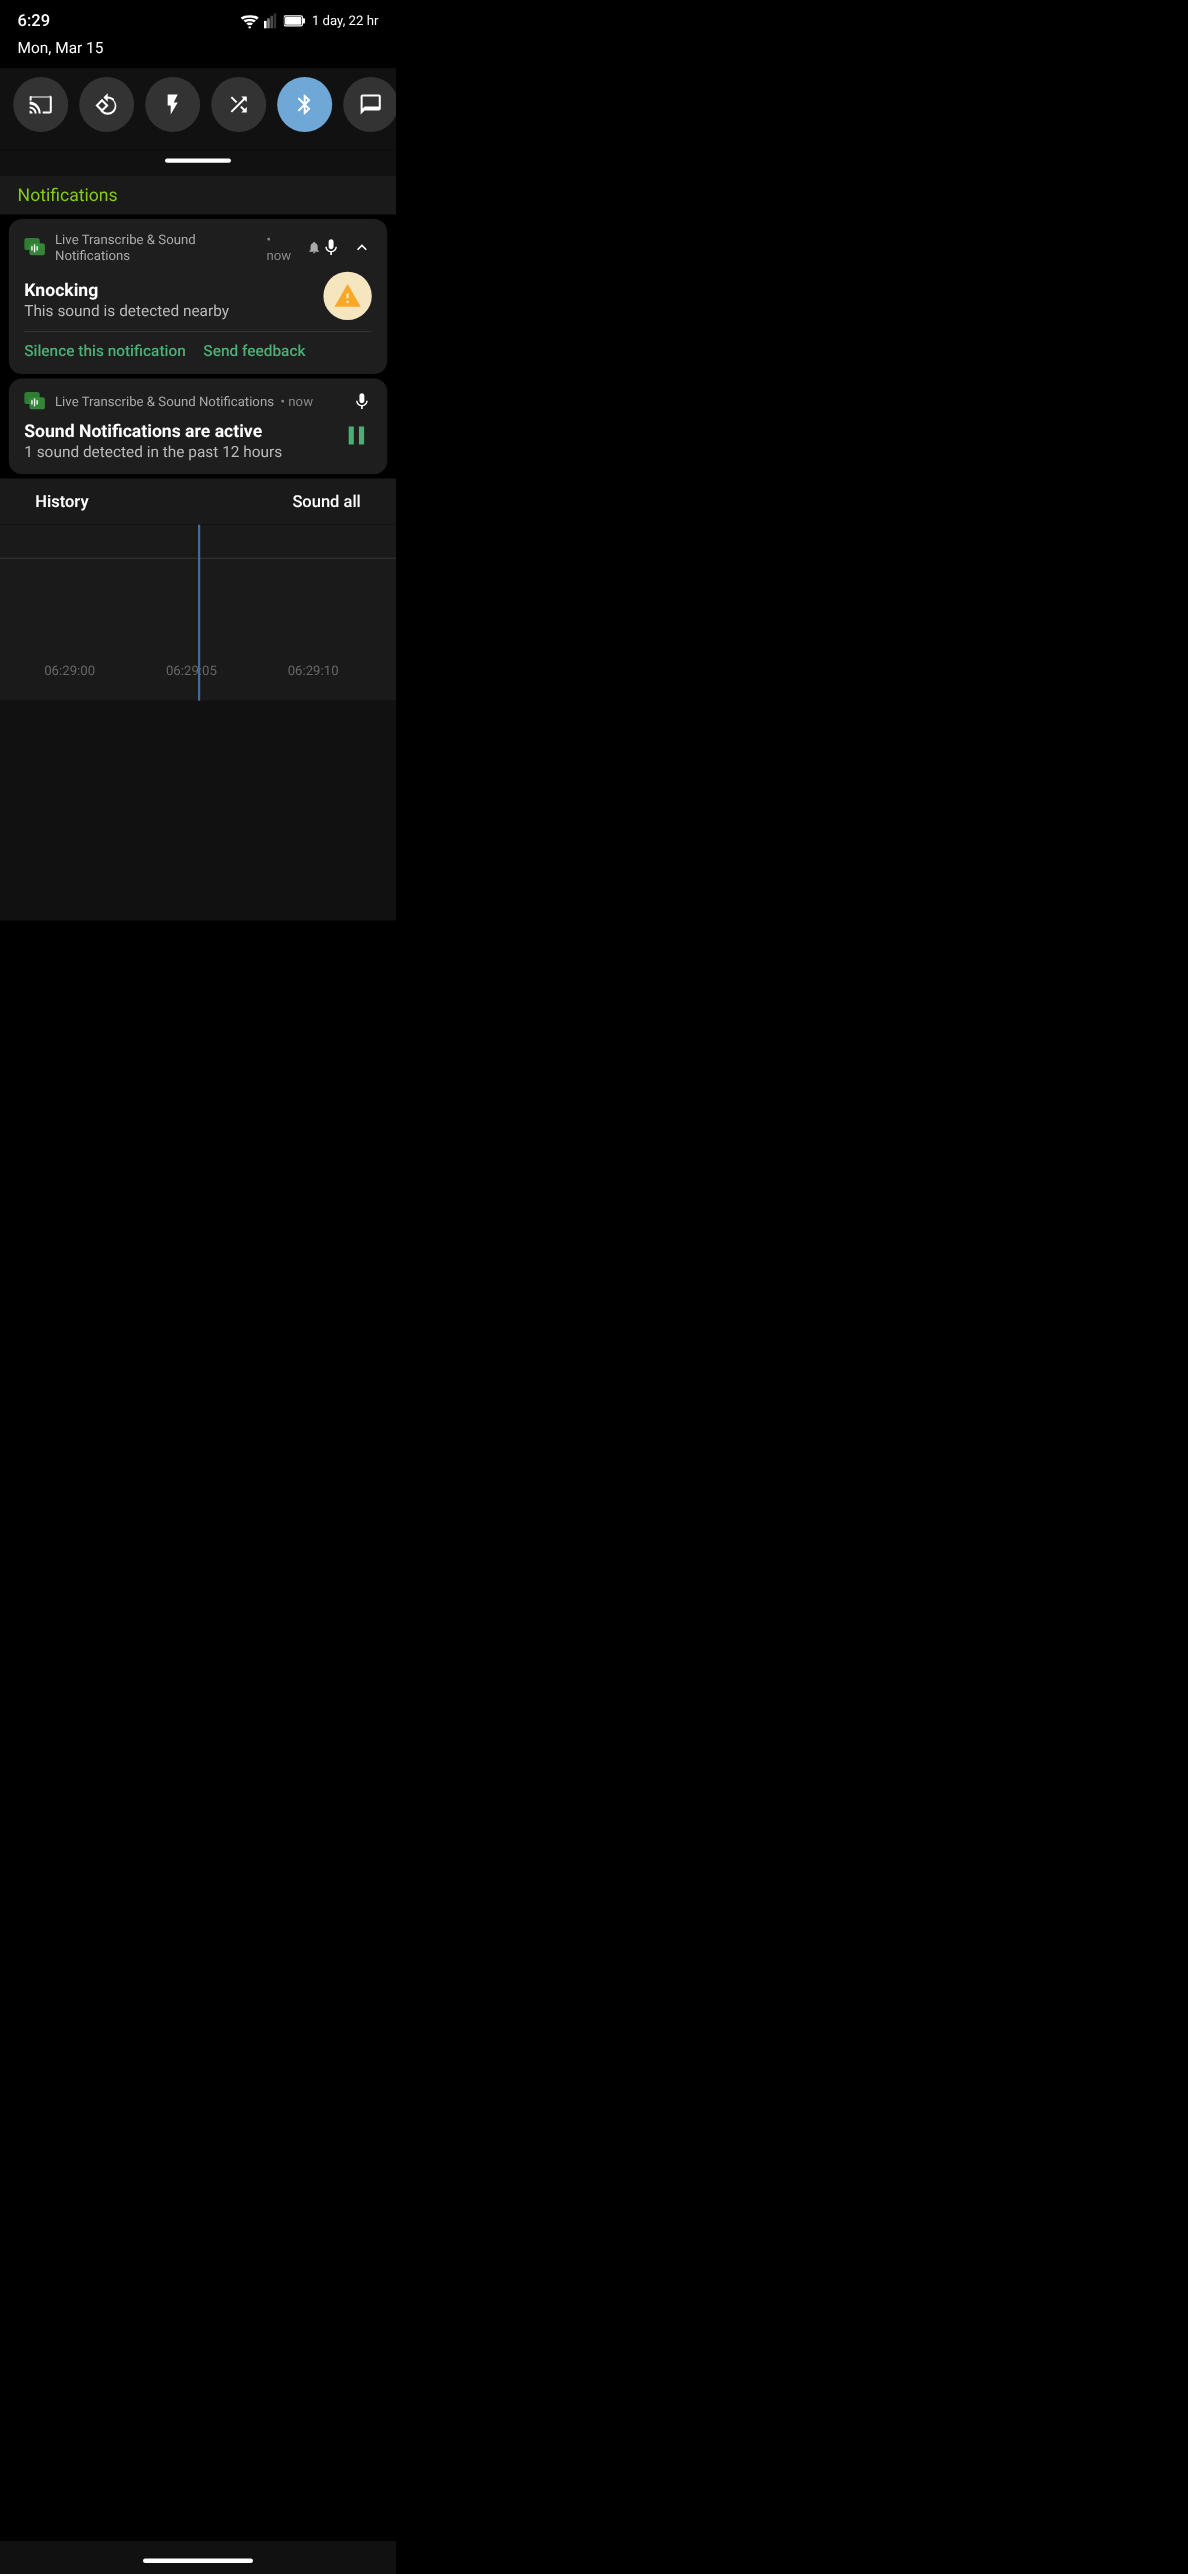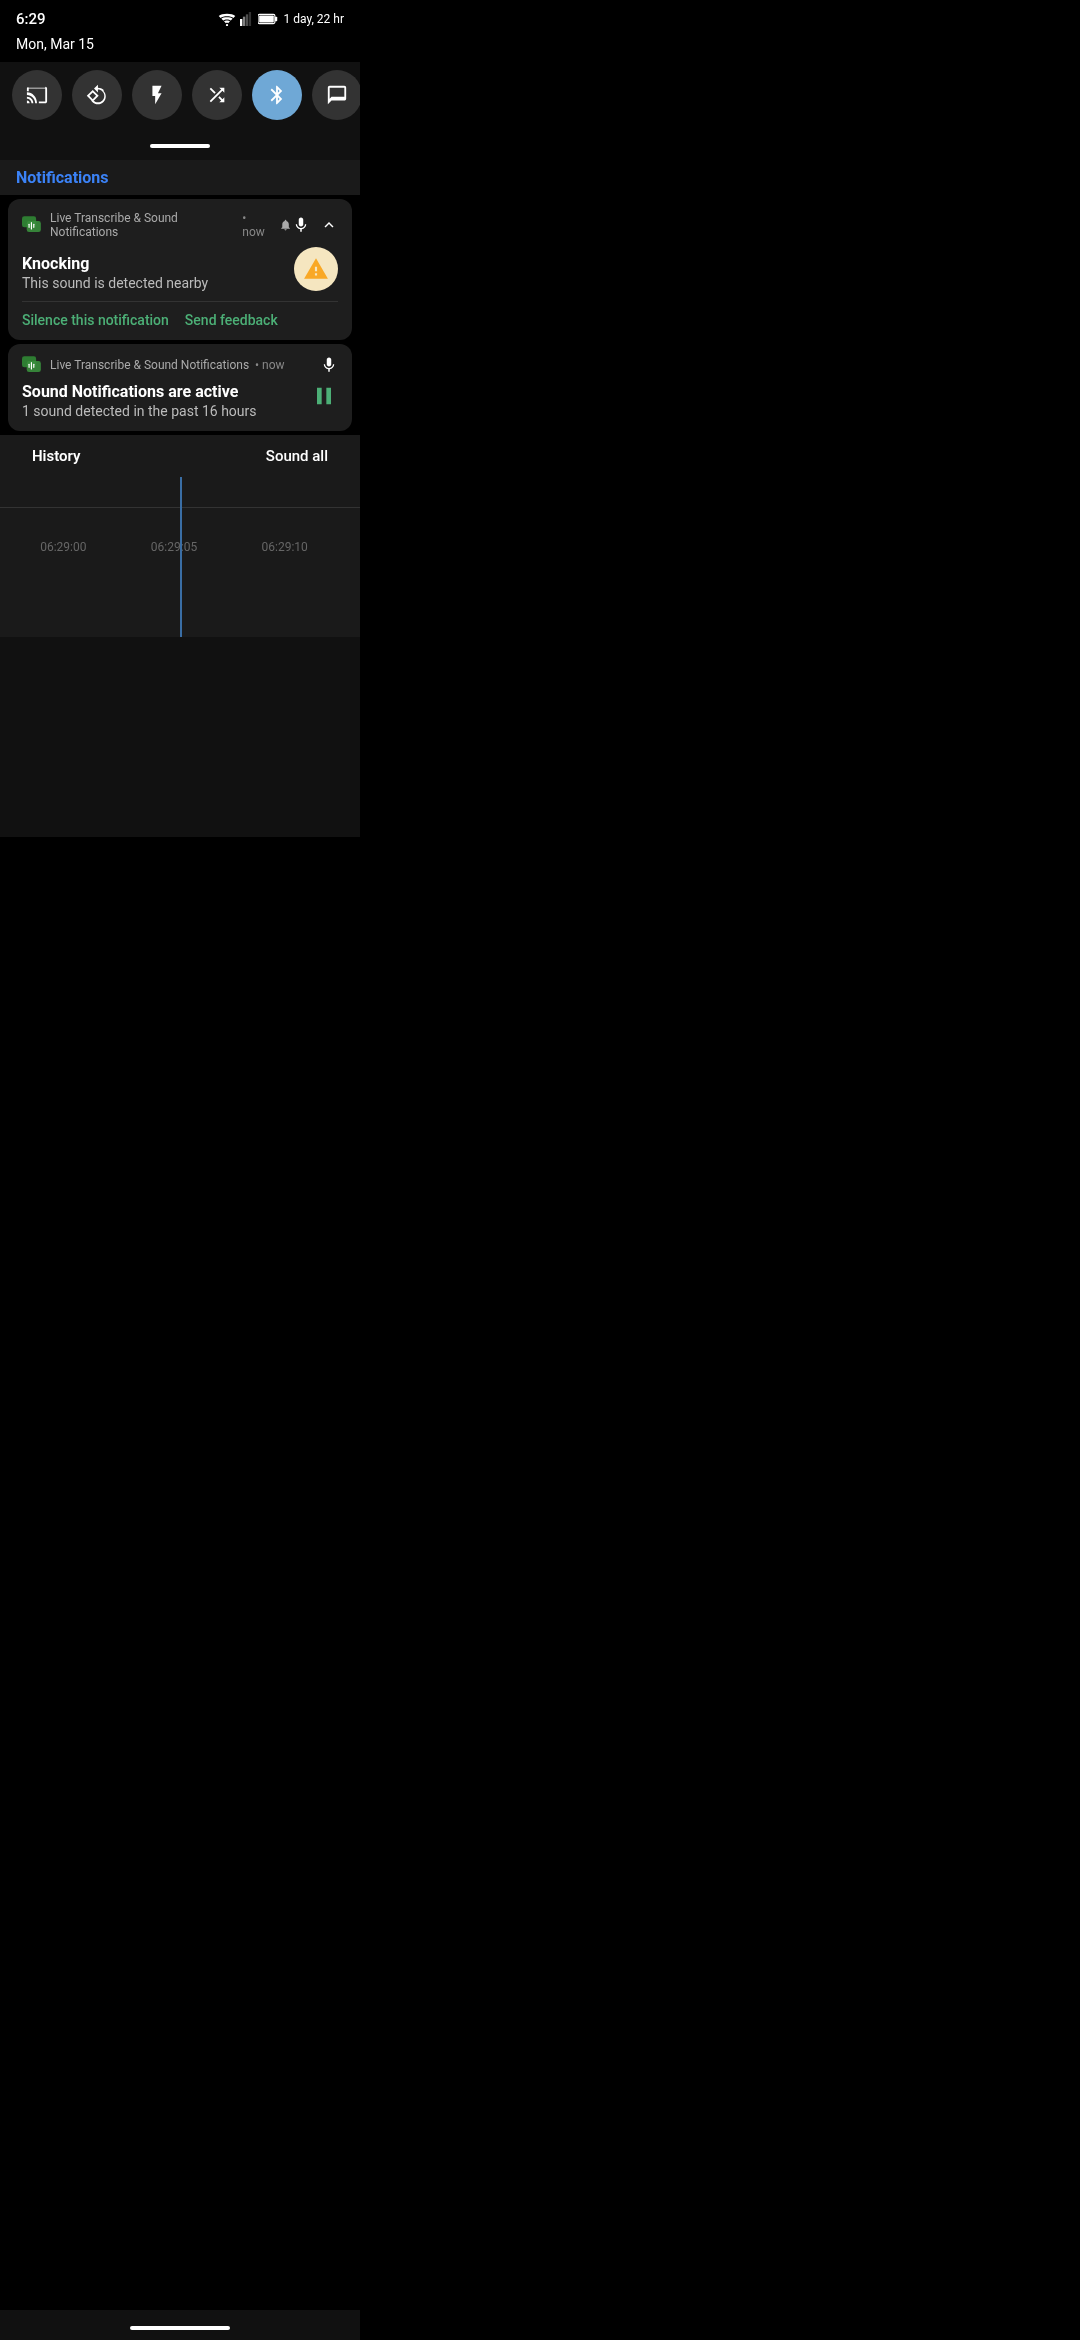--- a/index.html
+++ b/index.html
@@ -92,22 +92,22 @@
     }
 
     
     .notifications-header {
       padding: 8px 16px 8px 16px;
       background: #1a1a1a;
     }
 
     .notifications-title {
       font-size: 16px;
-      font-weight: 700;
-      color: #3b82f6;
+      font-weight: 400;
+      color: #84cc16;
     }
 
     
     .notification-card {
       background: #1e1e1e;
       border-radius: 12px;
       margin: 4px 8px;
       padding: 12px 14px;
     }
 
@@ -224,21 +224,21 @@
       color: #fff;
       cursor: pointer;
     }
 
     
     .timeline-area {
       background: #1a1a1a;
       min-height: 160px;
       position: relative;
       display: flex;
-      align-items: center;
+      align-items: flex-end;
       padding: 0 12px 20px 0;
     }
 
     .timeline-line {
       position: absolute;
       top: 30px;
       left: 0;
       right: 0;
       height: 1px;
       background: #333;
@@ -451,21 +451,21 @@
     <div class="notif-header-actions">
       <svg width="18" height="18" viewBox="0 0 24 24" fill="white">
         <path d="M12 14c1.66 0 2.99-1.34 2.99-3L15 5c0-1.66-1.34-3-3-3S9 3.34 9 5v6c0 1.66 1.34 3 3 3zm5.3-3c0 3-2.54 5.1-5.3 5.1S6.7 14 6.7 11H5c0 3.41 2.72 6.23 6 6.72V21h2v-3.28c3.28-.48 6-3.3 6-6.72h-1.7z"></path>
       </svg>
     </div>
   </div>
 
   <div class="notif-second-body">
     <div class="notif-text-area">
       <div class="notif-title">Sound Notifications are active</div>
-      <div class="notif-subtitle">1 sound detected in the past 16 hours</div>
+      <div class="notif-subtitle">1 sound detected in the past 12 hours</div>
     </div>
 
     <div class="pause-btn">
       <svg width="28" height="28" viewBox="0 0 24 24" fill="#4caf76">
         <path d="M6 19h4V5H6v14zm8-14v14h4V5h-4z"></path>
       </svg>
     </div>
   </div>
 </div>
 

